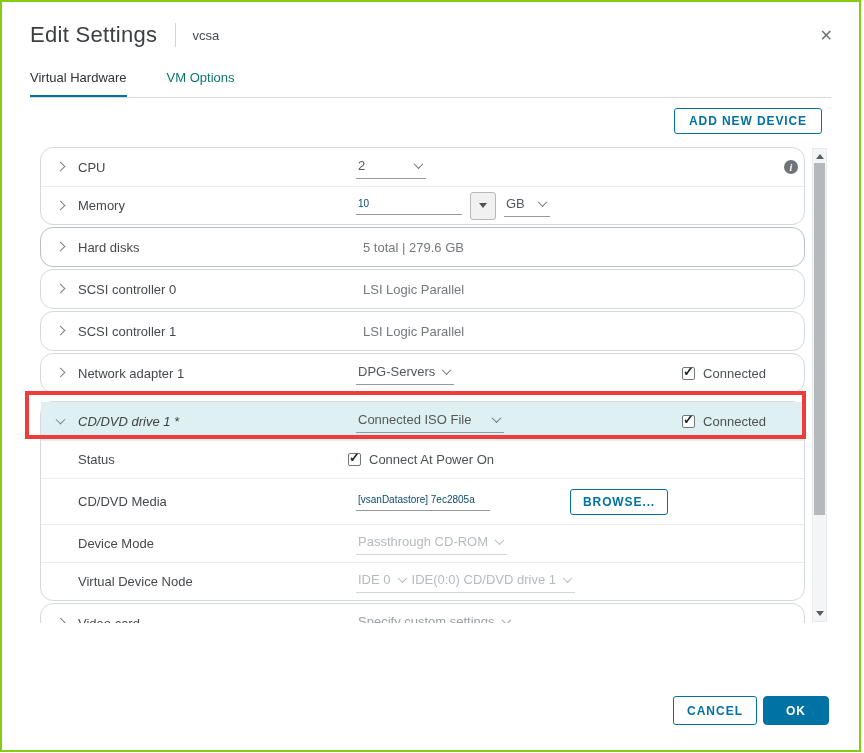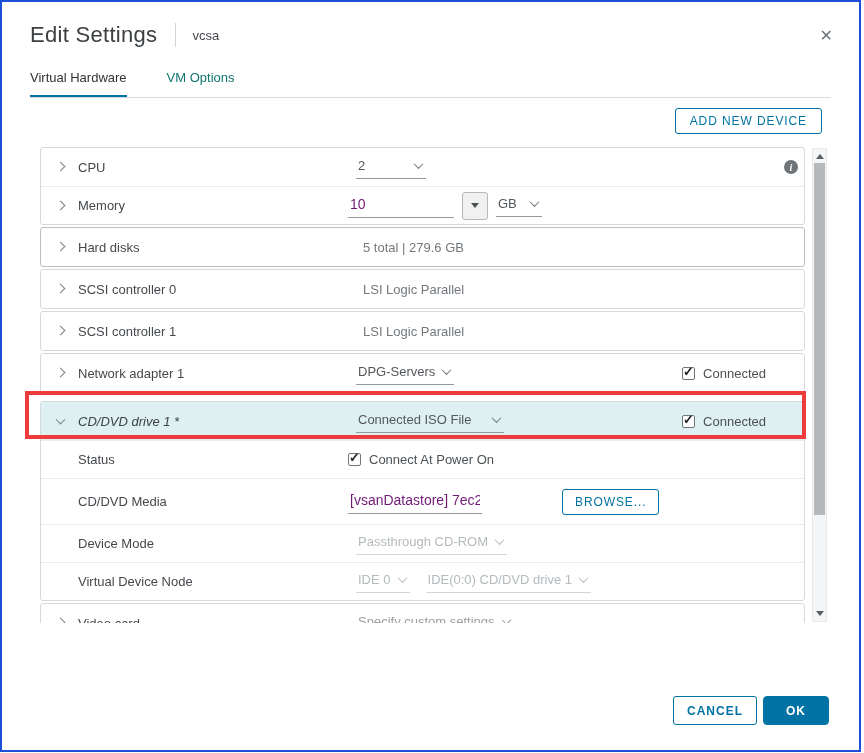--- a/index.html
+++ b/index.html
@@ -1,58 +1,58 @@
 <!DOCTYPE html>
 <html><head>
 <meta charset="utf-8">
 <style>
   * { box-sizing: border-box; margin: 0; padding: 0; }
   html,body { width:864px; height:753px; background:#fff; font-family:"Liberation Sans",sans-serif; }
-  .dialog { position:absolute; left:0; top:0; width:861px; height:752px; border:2px solid #1d4ed8; background:#fff; overflow:hidden; }
+  .dialog { position:absolute; left:0; top:0; width:861px; height:752px; border:2px solid #84cc16; background:#fff; overflow:hidden; }
 
   
   .title-row { position:absolute; left:28px; top:20px; display:flex; align-items:center; }
   .dlg-title { font-size:22px; font-weight:300; color:#3c4043; letter-spacing:.3px; }
   .title-div { width:1px; height:24px; background:#d2d6d8; margin:0 16px 0 18px; }
   .vm-name { font-size:13px; color:#45494d; }
   .close-x { position:absolute; right:26px; top:26px; font-size:16px; color:#6d7478; cursor:pointer; line-height:1; }
 
   
   .tabs { position:absolute; left:28px; top:68px; display:flex; gap:40px; }
   .tab { font-size:13px; color:#0f766e; padding-bottom:10px; cursor:pointer; }
   .tab.active { color:#2f3336; border-bottom:3px solid #0072a3; }
   .tabs-rule { position:absolute; left:28px; right:28px; top:95px; height:1px; background:#d8dbdd; }
 
   
-  .btn-outline { display:inline-flex; align-items:center; justify-content:center; border:1px solid #0072a3; color:#0072a3; background:#fff; border-radius:3px; font-size:12px; font-weight:400; letter-spacing:.9px; cursor:pointer; font-family:inherit; }
+  .btn-outline { display:inline-flex; align-items:center; justify-content:center; border:1px solid #0072a3; color:#0072a3; background:#fff; border-radius:3px; font-size:12px; font-weight:700; letter-spacing:.9px; cursor:pointer; font-family:inherit; }
   .add-device { position:absolute; right:37px; top:106px; height:26px; padding:0 14px; }
 
   
   .table { position:absolute; left:38px; top:145px; width:765px; height:476px; overflow:hidden; }
-  .group { border:1px solid #d4d9dc; border-radius:3px; background:#fff; margin-bottom:2px; }
+  .group { border:1px solid #d4d9dc; border-radius:13px; background:#fff; margin-bottom:2px; }
   .group.focus { border-color:#b9bfc3; }
   .group.gap-top { margin-top:8px; }
   .row { position:relative; height:38px; display:flex; align-items:center; padding-left:37px; font-size:13px; color:#46494d; }
   .row + .row { border-top:1px solid #e9ecee; }
   .row.tall { height:46px; }
   .row.cd { height:38px; background:#def0f2; }
   .label { width:270px; flex:none; color:#45494d; }
   .label.italic { font-style:italic; color:#3d4246; }
   .expander { position:absolute; left:16px; top:50%; width:7px; height:7px; border-right:1.4px solid #7a8185; border-bottom:1.4px solid #7a8185; cursor:pointer; }
   .expander.right { transform:translateY(-58%) rotate(-45deg); }
   .expander.down { transform:translateY(-70%) rotate(45deg); }
   .ctrl { flex:1; display:flex; align-items:center; }
   .summary { color:#74797d; padding-left:15px; }
 
   
   .dd { display:inline-flex; align-items:center; justify-content:space-between; border-bottom:1px solid #94999d; padding:2px 4px 5px 2px; margin-left:8px; cursor:pointer; color:#54585c; }
   .dd .chev { width:7px; height:7px; border-right:1.3px solid #6f767b; border-bottom:1.3px solid #6f767b; transform:rotate(45deg) translate(-1px,-1px); flex:none; margin-left:8px; }
   .dd.disabled { color:#b5babd; border-bottom-color:#d2d6d8; cursor:default; }
   .dd.disabled .chev { border-color:#b5babd; }
-  .txt-input { border:none; border-bottom:1px solid #94999d; font-family:inherit; font-size:14px; color:#701a75; padding:2px 2px 5px 2px; background:transparent; outline:none; }
+  .txt-input { border:none; border-bottom:1px solid #94999d; font-family:inherit; font-size:10px; color:#0c4a6e; padding:2px 2px 5px 2px; margin-left:8px; background:transparent; outline:none; }
   .spinner { width:26px; height:28px; margin-left:8px; border:1px solid #b4b8bb; border-radius:3px; background:#f1f1f1; display:inline-flex; align-items:center; justify-content:center; cursor:pointer; }
   .tri-down { width:0; height:0; border-left:4px solid transparent; border-right:4px solid transparent; border-top:5px solid #4c5154; }
 
   
   .cb-wrap { display:flex; align-items:center; gap:8px; color:#4c5155; }
   .cb-wrap.right { margin-left:auto; margin-right:38px; }
   .cb { position:relative; width:13px; height:13px; border:1px solid #70777b; border-radius:2px; background:#fff; cursor:pointer; flex:none; }
   .cb-check { position:absolute; left:0px; top:-4px; font-size:13px; font-weight:bold; color:#25282a; }
 
   .info-icon { margin-left:auto; margin-right:6px; width:14px; height:14px; border-radius:50%; background:#6e7478; color:#fff; font-size:10px; font-weight:bold; font-style:italic; font-family:"Liberation Serif",serif; display:flex; align-items:center; justify-content:center; cursor:pointer; flex:none; }
@@ -217,21 +217,21 @@
           </span>
         </span>
       </div>
       <div class="row">
         <span class="label">Virtual Device Node</span>
         <span class="ctrl">
           <span class="dd disabled" style="min-width:52px">
             <span>IDE 0</span>
             <span class="chev"></span>
           </span>
-          <span class="dd disabled" style="min-width:158px; margin-left:16px">
+          <span class="dd disabled" style="min-width:158px; margin-left:0">
             <span>IDE(0:0) CD/DVD drive 1</span>
             <span class="chev"></span>
           </span>
         </span>
       </div>
     </div>
 
     <div class="group">
       <div class="row">
         <span class="expander right"></span>

